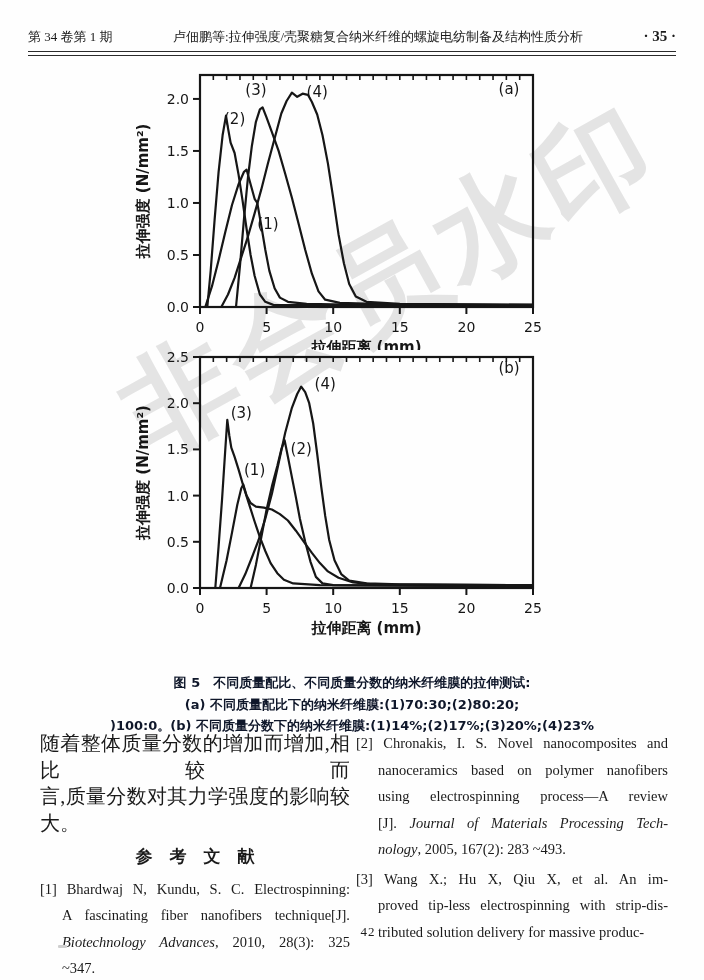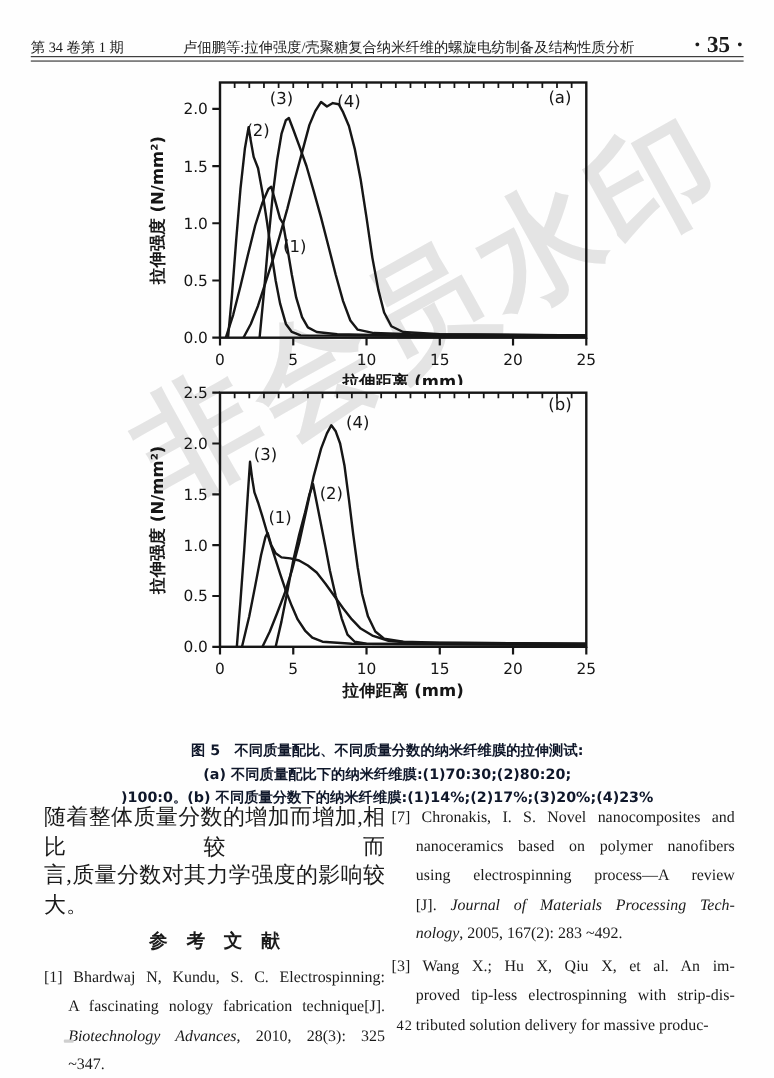--- a/index.html
+++ b/index.html
@@ -17,21 +17,21 @@
     white-space:nowrap;pointer-events:none;user-select:none;
   }
   .content{position:absolute;inset:0;z-index:2;}
   
   .journal-header{
     position:absolute;top:28px;left:28px;width:648px;
     display:flex;align-items:baseline;font-size:13px;
   }
   .journal-header .hl{white-space:nowrap;}
   .journal-header .hc{flex:1;text-align:center;white-space:nowrap;overflow:hidden;}
-  .journal-header .hr{white-space:nowrap;font-size:21px;font-weight:bold;}
+  .journal-header .hr{white-space:nowrap;font-size:15px;font-weight:bold;}
   .header-rule{
     position:absolute;top:51px;left:28px;width:648px;height:3px;
     border-top:1.5px solid #2b2b2b;border-bottom:1.5px solid #2b2b2b;
   }
   
   .chart{position:absolute;left:95px;}
   #chart-a{top:58px;}
   #chart-b{top:343px;}
   .tick{font:14px "DejaVu Sans","Liberation Sans",sans-serif;fill:#161616;}
   .axis-label{font:600 15px "DejaVu Sans","Liberation Sans",sans-serif;fill:#161616;}
@@ -214,33 +214,33 @@
 
     <div class="col col-left">
       <div id="body-paragraph">
           <div class="para-line">随着整体质量分数的增加而增加,相比较而</div>
           <div class="para-line last">言,质量分数对其力学强度的影响较大。</div>
         </div>
       <div class="ref-heading">参　考　文　献</div>
       <div id="refs-left">
           <div class="ref-block">
             <div class="ref-line"><span>[1] Bhardwaj N, Kundu, S. C. Electrospinning:</span></div>
-            <div class="ref-line cont"><span>A fascinating nology fabrication technique[J].</span></div>
+            <div class="ref-line cont"><span>A fascinating fiber nanofibers technique[J].</span></div>
             <div class="ref-line cont"><span class="it">Biotechnology Advances</span><span>, 2010, 28(3): 325</span></div>
             <div class="ref-line cont last"><span>~347.</span></div>
           </div>
         </div>
     </div>
     <div class="col col-right" id="refs-right">
         <div class="ref-block">
-          <div class="ref-line"><span>[7] Chronakis, I. S. Novel nanocomposites and</span></div>
+          <div class="ref-line"><span>[2] Chronakis, I. S. Novel nanocomposites and</span></div>
           <div class="ref-line cont"><span>nanoceramics based on polymer nanofibers</span></div>
           <div class="ref-line cont"><span>using electrospinning process—A review</span></div>
           <div class="ref-line cont"><span>[J]. </span><span class="it">Journal of Materials Processing Tech-</span></div>
-          <div class="ref-line cont last"><span class="it">nology</span><span>, 2005, 167(2): 283 ~492.</span></div>
+          <div class="ref-line cont last"><span class="it">nology</span><span>, 2005, 167(2): 283 ~493.</span></div>
         </div>
         <div class="ref-block">
           <div class="ref-line"><span>[3] Wang X.; Hu X, Qiu X, et al. An im-</span></div>
           <div class="ref-line cont"><span>proved tip-less electrospinning with strip-dis-</span></div>
           <div class="ref-line cont last"><span>tributed solution delivery for massive produc-</span></div>
         </div>
       </div>
 
     <div class="page-number">42</div>
     <div class="corner-mark"></div>

